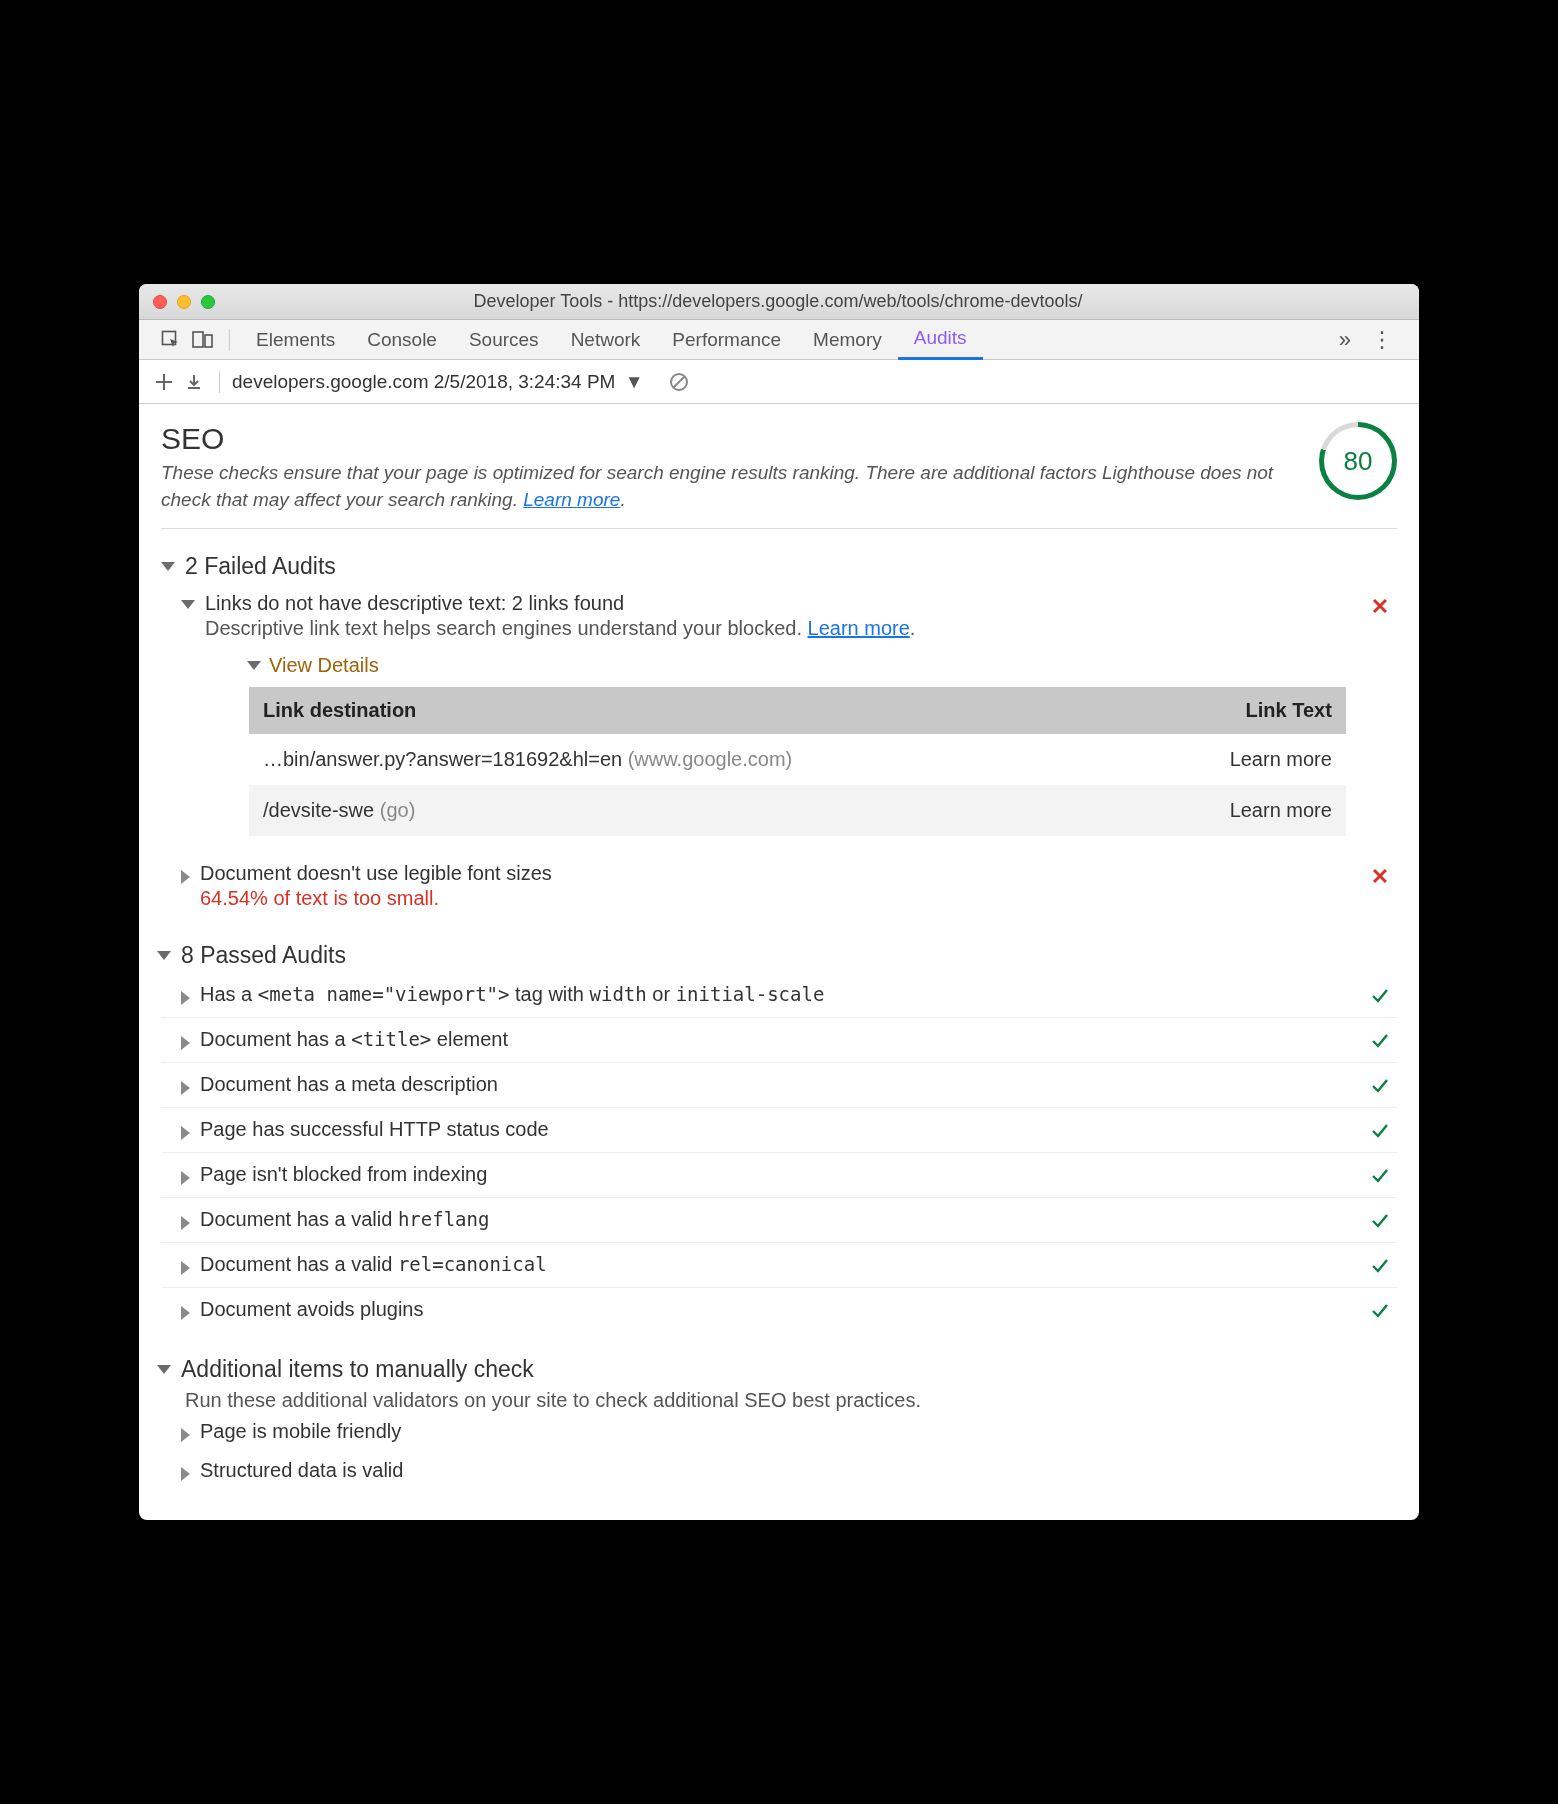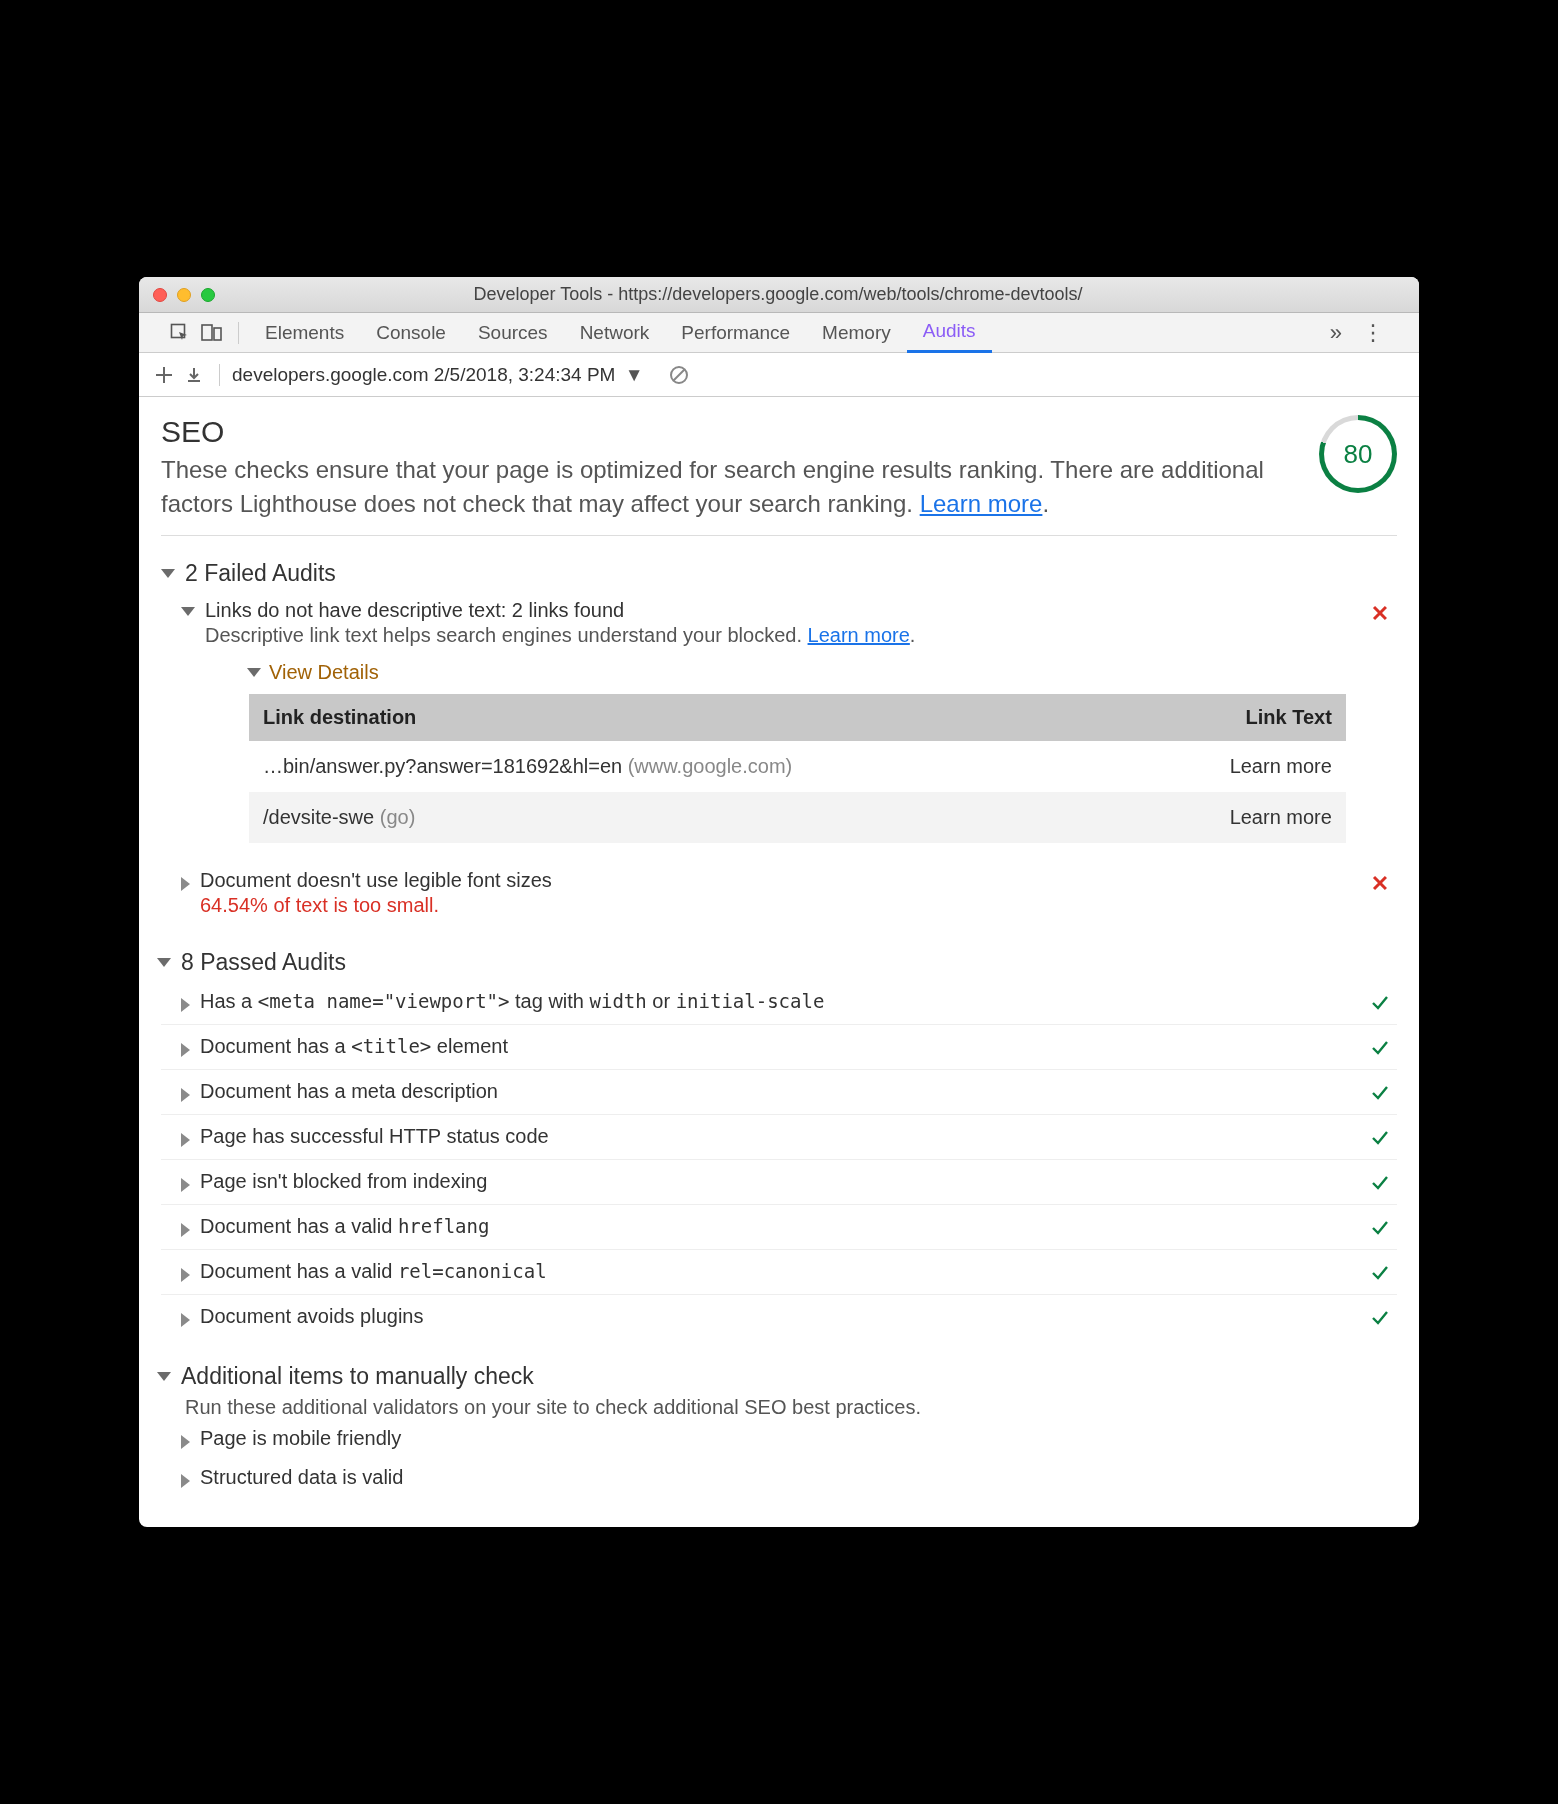--- a/index.html
+++ b/index.html
@@ -32,21 +32,21 @@
   .tl { width: 14px; height: 14px; border-radius: 50%; }
   .tl.red { background: #ff5f57; border: 1px solid #e14741; }
   .tl.yellow { background: #ffbd2e; border: 1px solid #dfa023; }
   .tl.green { background: #28c940; border: 1px solid #1ba72e; }
   .title-text {
     position: absolute; left: 0; right: 2px; text-align: center;
     font-size: 18px; color: #444; pointer-events: none;
   }
   .tabbar {
     display: flex; align-items: center; height: 40px;
-    border-bottom: 1px solid #ccc; padding: 0 25px; gap: 0;
+    border-bottom: 1px solid #ccc; padding: 0 16px; gap: 0;
     background: #f3f3f3;
   }
   .tbicon {
     display: inline-flex; align-items: center; justify-content: center;
     width: 32px; height: 30px; color: #555; cursor: pointer;
   }
   .vdiv { width: 1px; height: 22px; background: #ccc; margin: 0 10px; }
   .tab {
     padding: 0 16px; height: 40px; display: flex; align-items: center;
     font-size: 19px; color: #555; cursor: pointer;
@@ -59,21 +59,21 @@
     border-bottom: 1px solid #ccc; background: #fff;
   }
   .sb-btn { width: 30px; height: 30px; display: flex; align-items: center; justify-content: center; color: #666; cursor: pointer; }
   .sb-text { font-size: 19px; color: #333; margin-left: 2px; }
   .dd-arrow { margin-left: 4px; color: #555; }
   .forbid { margin-left: 24px; color: #888; }
   .content { padding: 18px 22px 30px 22px; }
   .seo-head { display: flex; align-items: flex-start; gap: 20px; border-bottom: 1px solid #ddd; padding-bottom: 14px; }
   .seo-left { flex: 1; }
   .seo-title { font-size: 30px; color: #333; font-weight: 400; margin-bottom: 4px; }
-  .seo-desc { font-size: 24px; color: #555; line-height: 1.4; }
+  .seo-desc { font-size: 19px; color: #555; line-height: 1.4; font-style: italic; }
   .seo-desc a, .link { color: #1a73e8; text-decoration: underline; cursor: pointer; }
   .score-ring {
     width: 78px; height: 78px; border-radius: 50%;
     display: flex; align-items: center; justify-content: center;
     font-size: 26px; color: #0b8043; position: relative;
     background: conic-gradient(#0b8043 0% 80%, #d9d9d9 80% 100%);
   }
   .score-ring::before {
     content: ""; position: absolute; inset: 5px; background: #fff; border-radius: 50%;
   }

